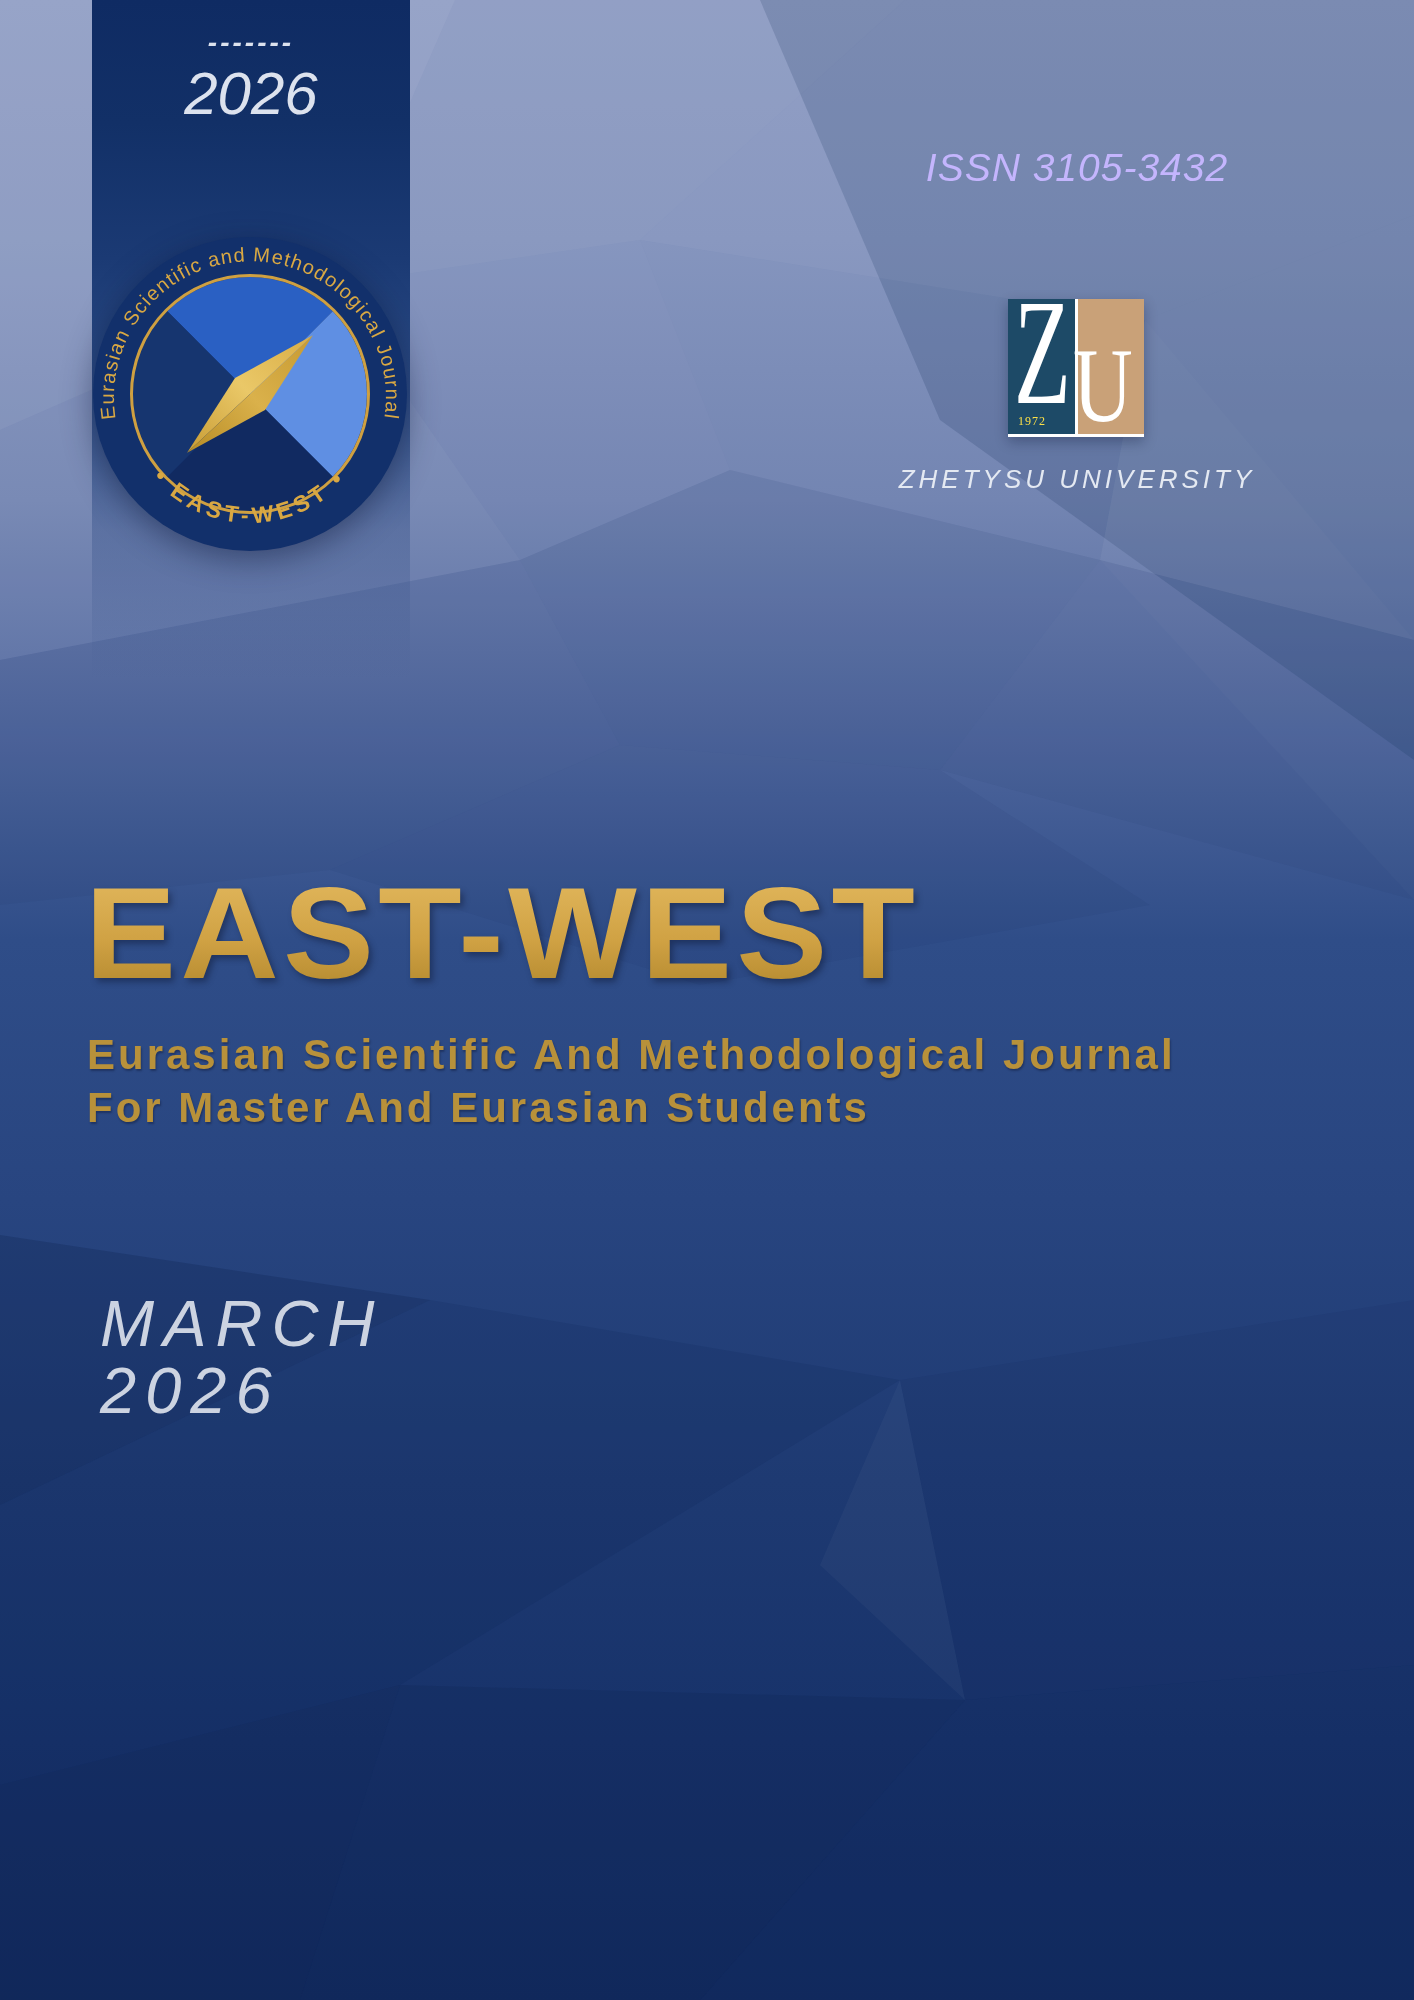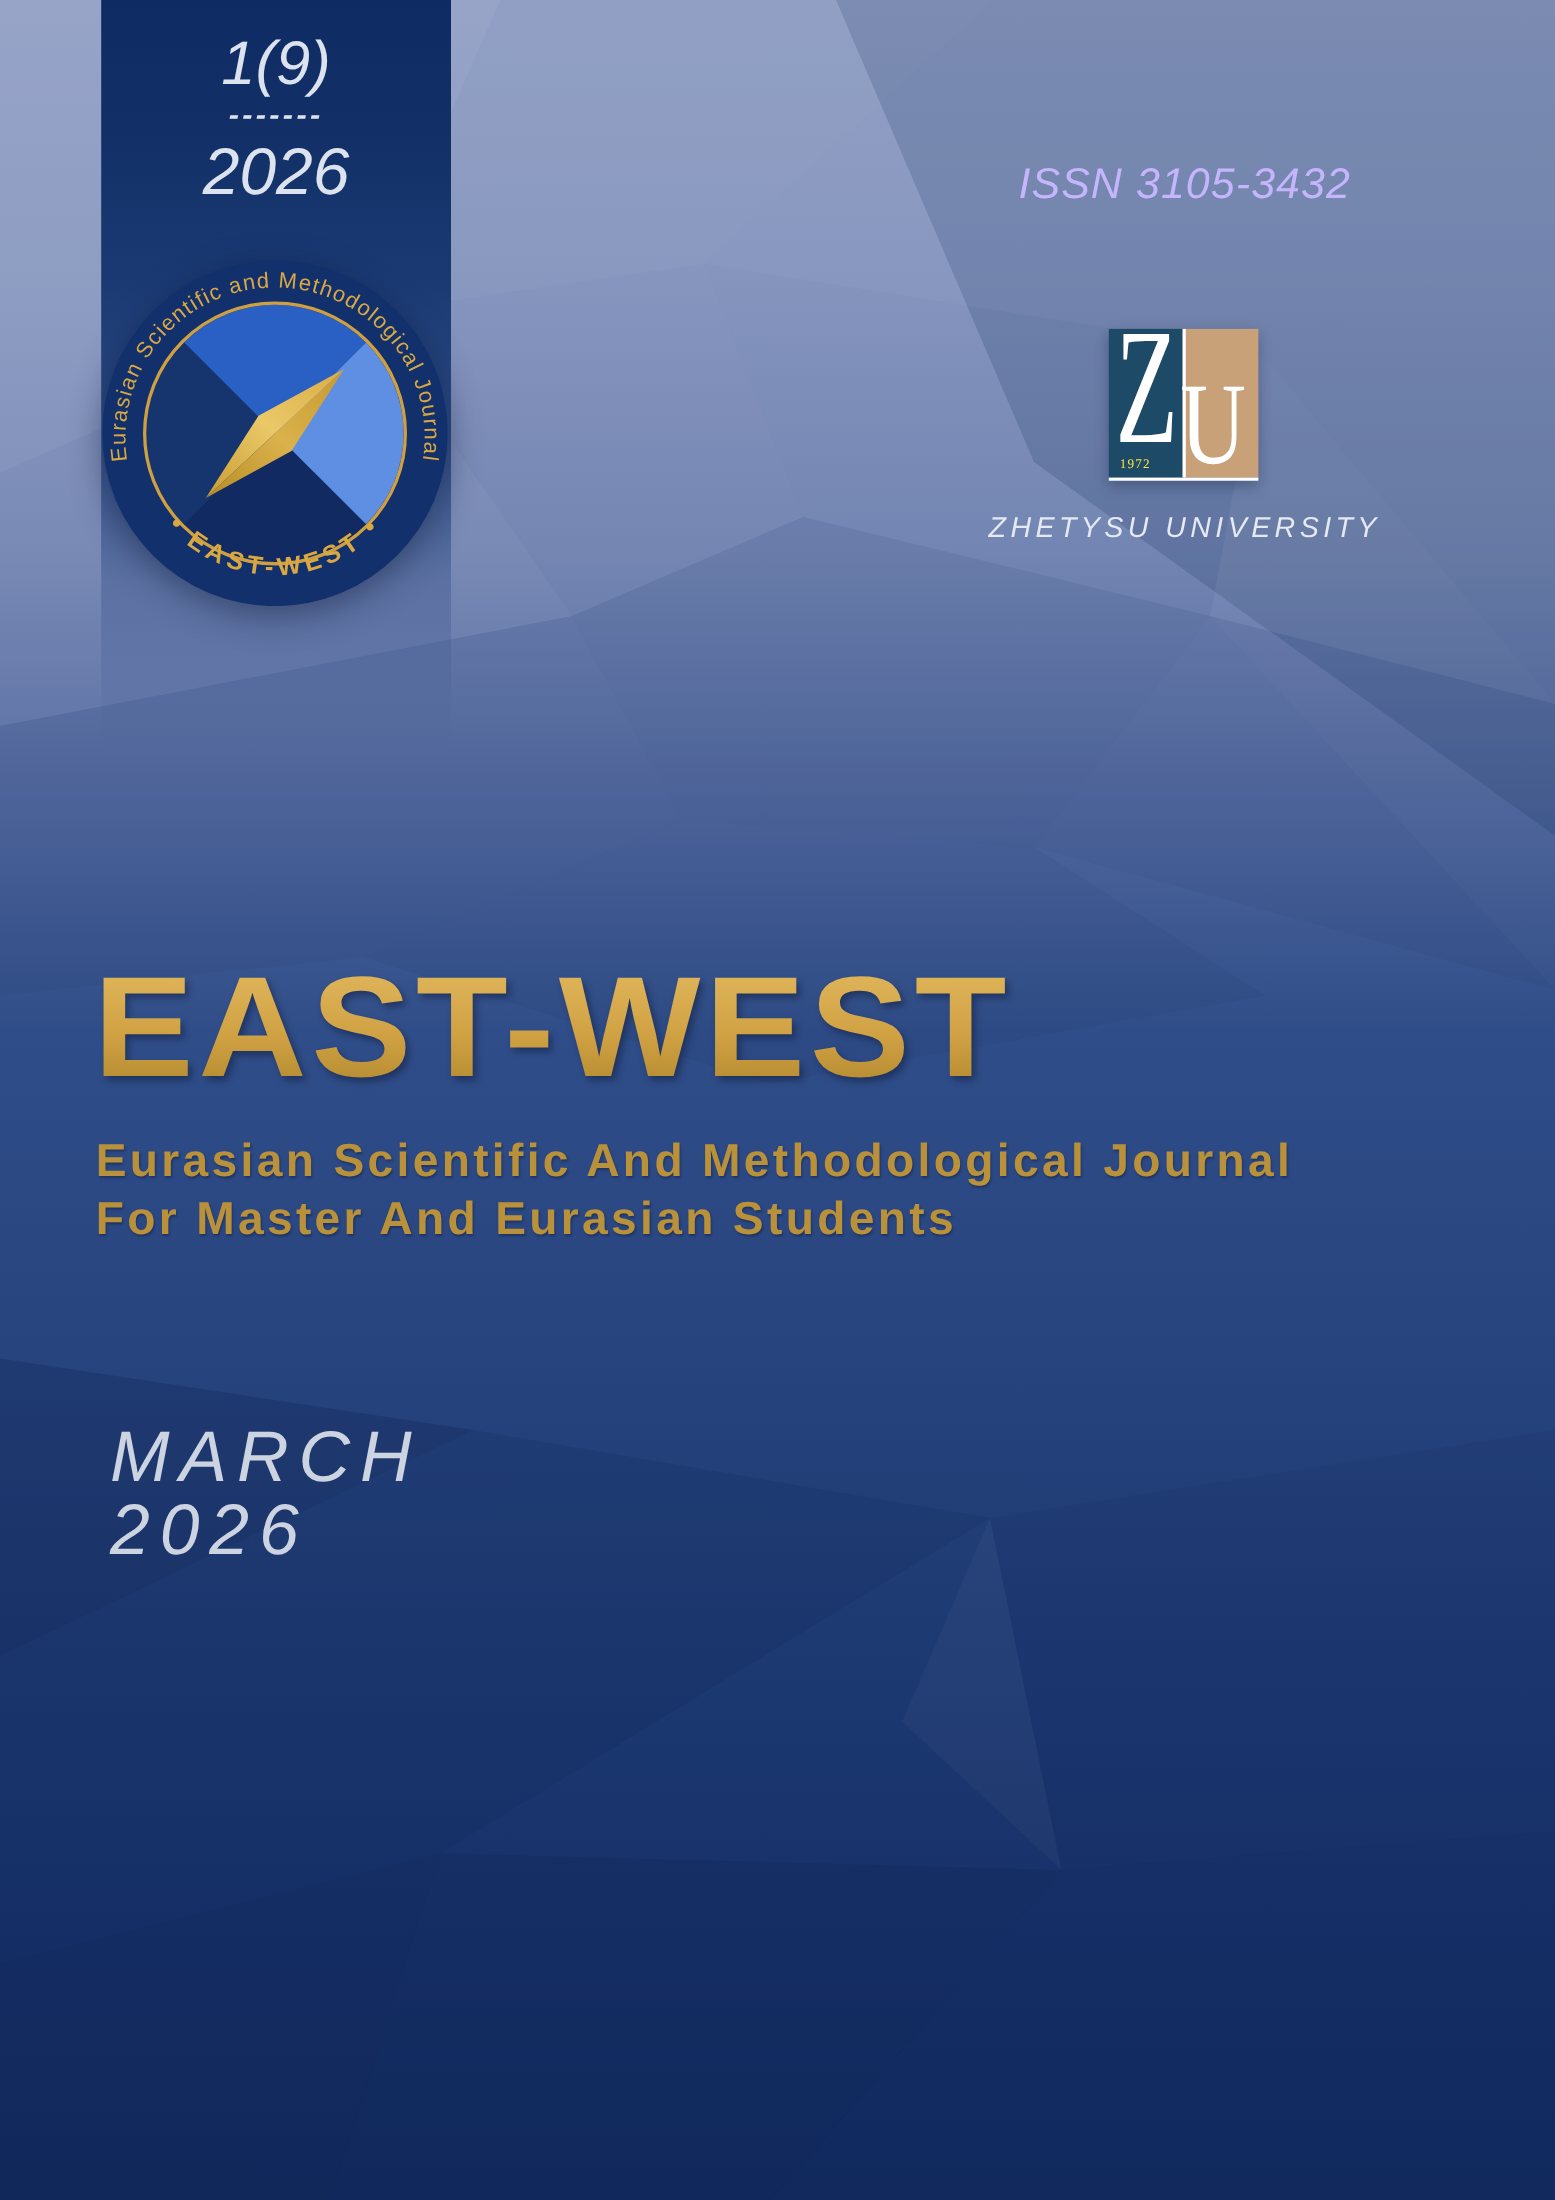--- a/index.html
+++ b/index.html
@@ -120,21 +120,20 @@
     <polygon points="430,1300 900,1380 400,1685 0,1785 0,1505" fill="#0B1F4A" opacity="0.13"></polygon>
     <polygon points="900,1380 1414,1300 1414,1665 965,1700" fill="#0B1F4A" opacity="0.08"></polygon>
     <polygon points="400,1685 965,1700 700,2000 300,2000" fill="#0B1F4A" opacity="0.17"></polygon>
     <polygon points="965,1700 1414,1665 1414,2000 700,2000" fill="#0B1F4A" opacity="0.11"></polygon>
     <polygon points="0,1785 400,1685 300,2000 0,2000" fill="#0B1F4A" opacity="0.23"></polygon>
     <polygon points="900,1380 965,1700 820,1565" fill="#ffffff" opacity="0.03"></polygon>
     <polygon points="1145,320 1414,640 1414,900 1100,560" fill="#ffffff" opacity="0.02"></polygon>
   </svg>
 
   <div class="banner">
-    <div class="issue-number">1(9)</div>
     <div class="issue-divider">-------</div>
     <div class="issue-year">2026</div>
   </div>
 
   <svg class="logo" viewBox="-157 -157 314 314">
     <defs>
       <path id="arcTop" d="M -127 52 A 136 136 0 1 1 127 52" fill="none"></path>
       <path id="arcBottom" d="M -121 44 A 128.7 128.7 0 0 0 121 44" fill="none"></path>
       <linearGradient id="needleLight" x1="-86" y1="0" x2="86" y2="0" gradientUnits="userSpaceOnUse">
         <stop offset="0" stop-color="#C89C34"></stop>

